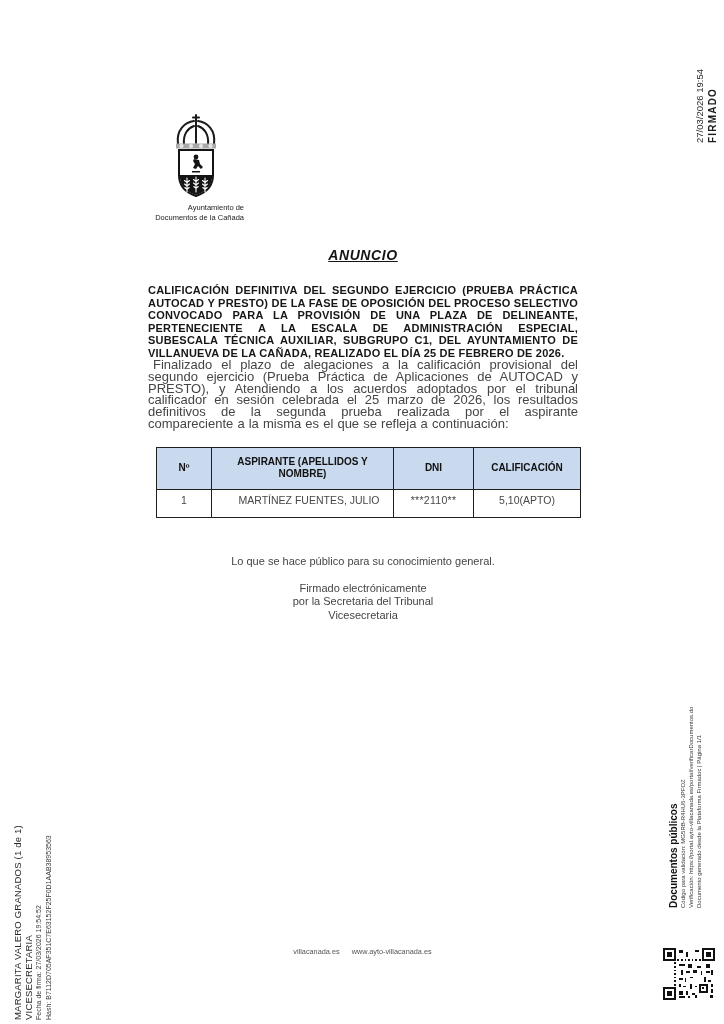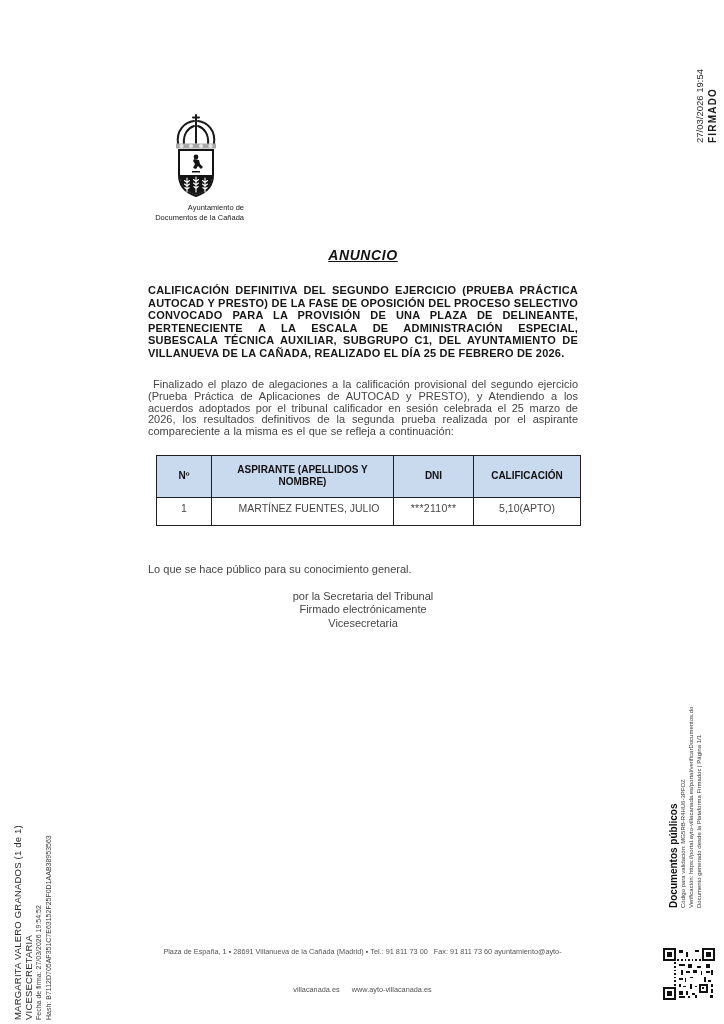--- a/index.html
+++ b/index.html
@@ -22,41 +22,41 @@
     text-align: center; margin-top: 24px;
     font-size: 14px; font-weight: bold; font-style: italic;
     text-decoration: underline; letter-spacing: .6px; color: #141414;
   }
   .heading-para {
     margin-top: 21px; text-align: justify;
     font-size: 11px; font-weight: bold; line-height: 12.5px;
     color: #161616; letter-spacing: .2px;
   }
   .body-para {
-    margin-top: 20px; text-align: justify; text-indent: 5px;
-    font-size: 11px; line-height: 11.8px; color: #454545; word-spacing: .5px;
+    text-align: justify; text-indent: 5px;
+    font-size: 13px; line-height: 11.8px; color: #454545; word-spacing: .5px;
   }
   
   table.results { margin: 17px 0 16px 8px; border-collapse: collapse; width: 424px; table-layout: fixed; }
   table.results th, table.results td { border: 1.5px solid #1f1f1f; }
   table.results th {
     background: var(--header-bg, #c9d9ee);
     font-size: 10px; font-weight: bold; color: #111;
     height: 42px; text-align: center; line-height: 12px; padding: 2px 6px;
   }
   table.results td {
     font-size: 10.5px; color: #474747; height: 28px;
     text-align: center; vertical-align: top; padding-top: 4px;
   }
   td.name-cell { text-align: left; padding-left: 13px; }
   td.dni-cell { color: #2e2e2e; letter-spacing: .3px; }
   .col-num { width: 55px; } .col-name { width: 182px; }
   .col-dni { width: 80px; } .col-grade { width: 107px; }
   
-  .closing { margin-top: 37px; font-size: 11px; color: #454545; }
+  .closing { margin-top: 37px; font-size: 11px; color: #454545; text-align: center; }
   .sig-block { margin-top: 15px; text-align: center; font-size: 11px; line-height: 13.5px; color: #454545; }
   
   .footer {
     position: absolute; left: 140px; top: 921px; width: 445px;
     text-align: center; font-size: 7.3px; line-height: 12.5px;
     color: #555; white-space: pre-wrap;
   }
   
   .vert { position: absolute; transform-origin: 0 0; transform: rotate(-90deg); }
   .left-signer { left: 12px; top: 1020px; width: 258px; height: 46px; color: #2a2a2a; }
@@ -182,24 +182,23 @@
           <td class="name-cell">MARTÍNEZ FUENTES, JULIO</td>
           <td class="dni-cell">***2110**</td>
           <td>5,10(APTO)</td>
         </tr>
       </tbody>
     </table>
 
     <p class="closing">Lo que se hace público para su conocimiento general.</p>
 
     <div class="sig-block">
+      <div>Firmado electrónicamente</div>
       <div>por la Secretaria del Tribunal</div>
-      <div>Firmado electrónicamente</div>
       <div>Vicesecretaria</div>
     </div>
   </div>
 
   <div class="footer">
-    <div>Plaza de España, 1 ▪ 28691 Villanueva de la Cañada (Madrid) ▪ Tel.: 91 811 73 00   Fax: 91 811 73 60 ayuntamiento@ayto-</div>
     <div>villacanada.es      www.ayto-villacanada.es</div>
   </div>
 
 </div>
 
 </body></html>

